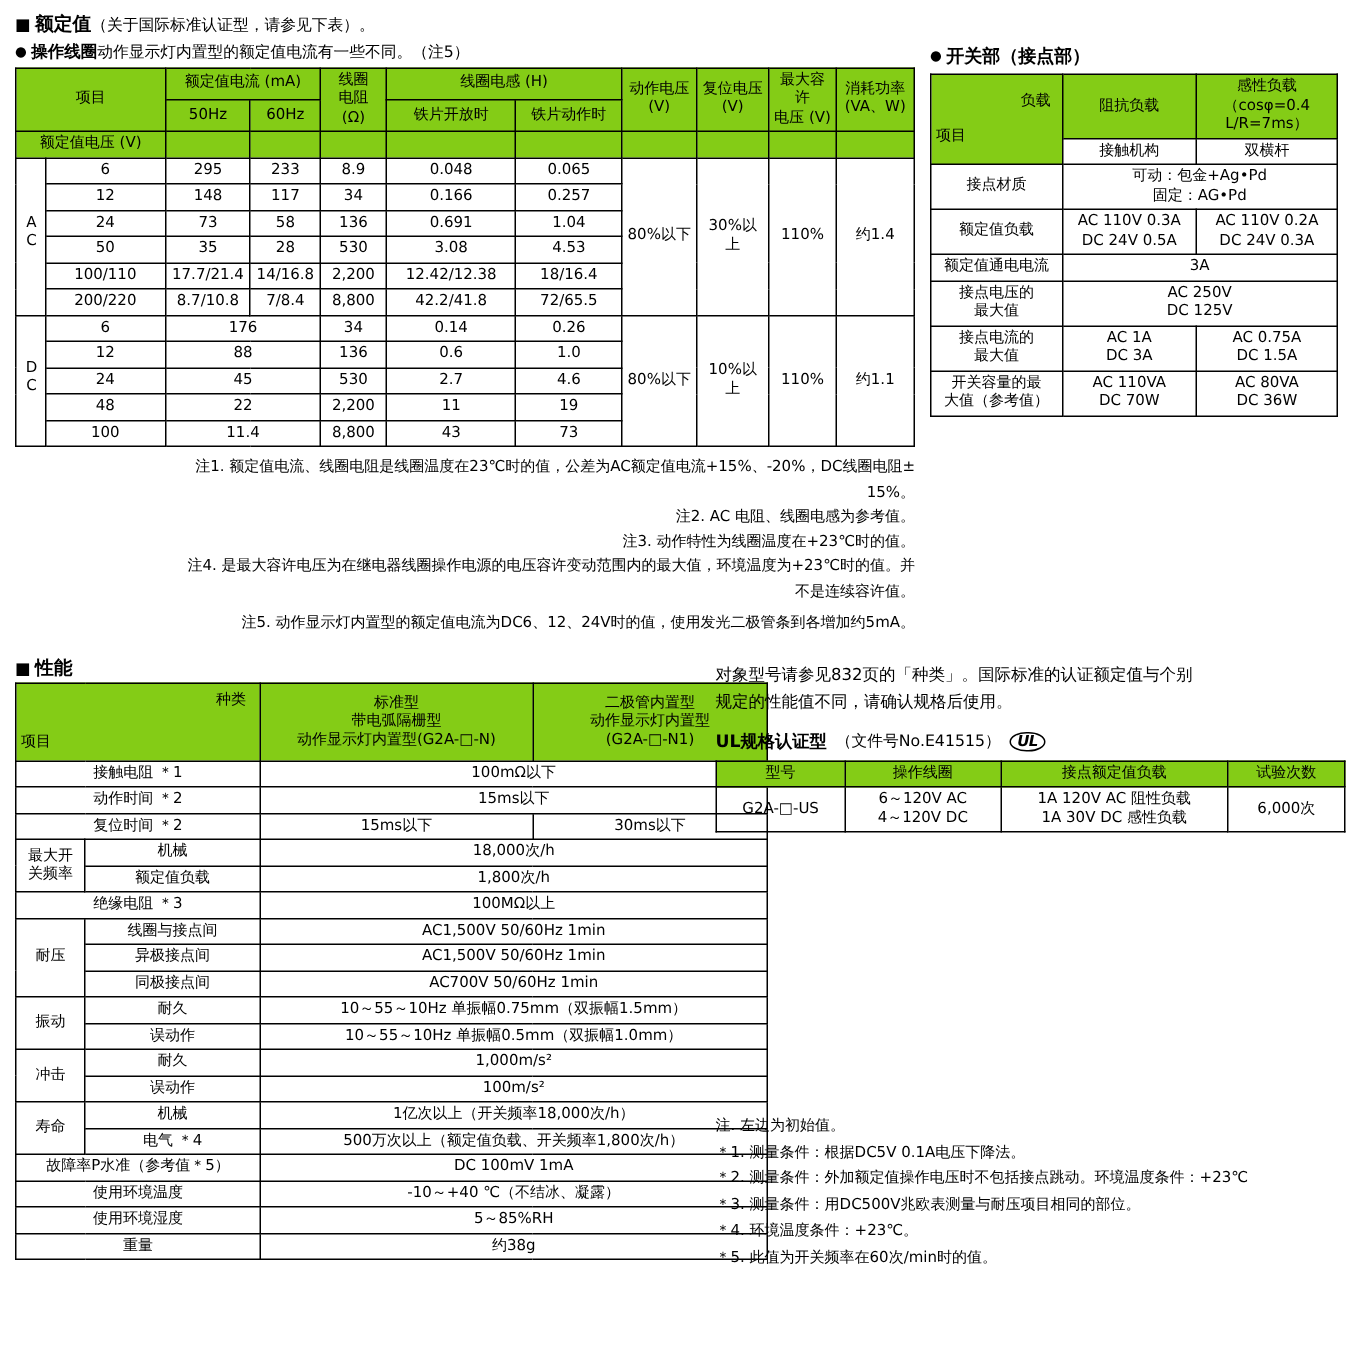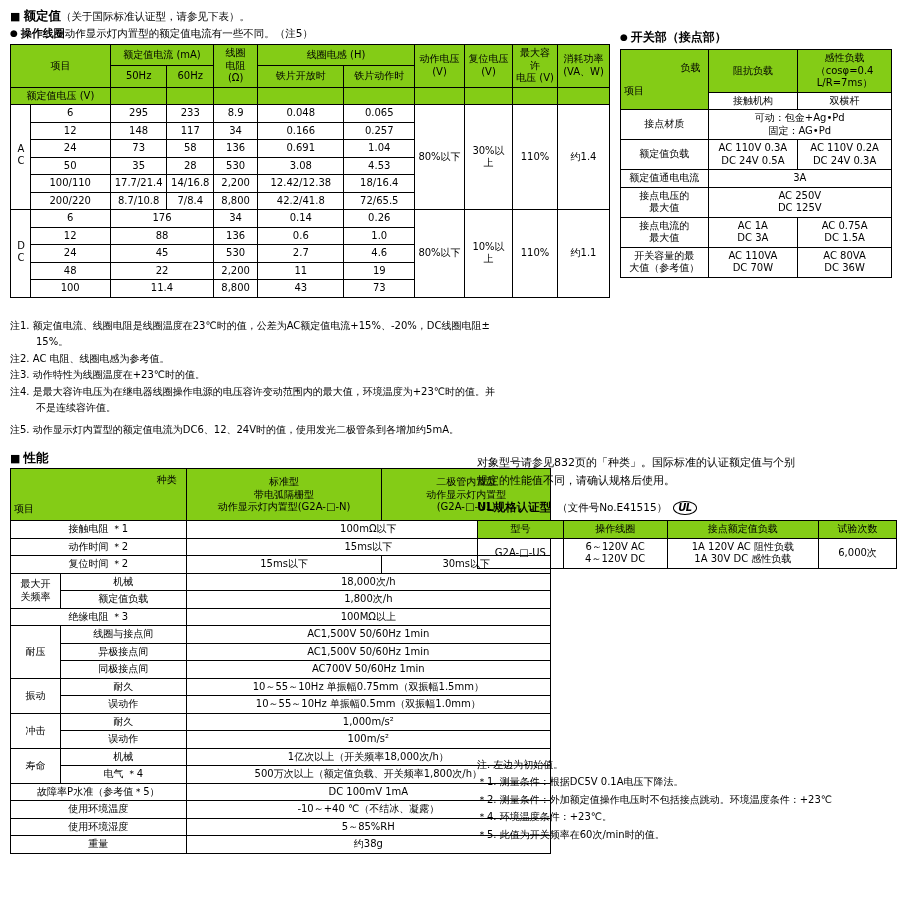--- a/index.html
+++ b/index.html
@@ -32,21 +32,21 @@
     line-height: 1.25;
   }
   .hd { background: #84cc16; font-size: 9.5px; }
   .lft { text-align: left; }
 
   
   .row-top { display: flex; gap: 10px; align-items: flex-start; }
   .col-left { width: 600px; }
   .col-right { width: 324px; }
 
-  .notes { font-size: 10px; line-height: 1.55; margin-top: 20px; width: 600px; }
+  .notes { font-size: 10px; line-height: 1.55; margin-top: 6px; width: 600px; text-align: right; }
   .notes div { margin-bottom: 1px; }
   .notes .ind { padding-left: 26px; text-indent: -26px; }
   .notes .ind2 { padding-left: 26px; }
 
   .row-bottom { display: flex; gap: 12px; align-items: flex-start; margin-top: 12px; }
   .perf { width: 455px; }
   .cert { width: 420px; }
 
   .cert p { font-size: 11px; line-height: 1.65; margin: 4px 0 10px 0; }
   .ul-head { font-size: 11.5px; font-weight: bold; margin: 6px 0 5px 0; display: flex; align-items: center; gap: 6px;}
@@ -317,21 +317,21 @@
         </table>
     </div>
   </div>
 
   <div class="row-bottom">
 
     <div class="perf">
       <div class="sec-title">
         <span class="sq"></span><span>性能</span>
       </div>
-      <table class="grid" style="width:541px;">
+      <table class="grid" style="width:502px;">
         <tbody>
             <tr>
           <td class="hd" colspan="2" style="width:148px; height:52px;">
             <div style="text-align:right; padding-right:6px;">种类</div>
             <div style="text-align:left; margin-top:16px;">项目</div>
           </td>
           <td class="hd" style="width:165px;">
             <div>标准型</div>
             <div>带电弧隔栅型</div>
             <div>动作显示灯内置型(G2A-□-N)</div>
@@ -464,19 +464,20 @@
           </td>
           <td>6,000次</td>
         </tr>
       </tbody>
         </table>
 
       <div class="cert-notes" style="margin-top:188px;">
         <div>注.  左边为初始值。</div>
         <div>＊1. 测量条件：根据DC5V 0.1A电压下降法。</div>
         <div>＊2. 测量条件：外加额定值操作电压时不包括接点跳动。环境温度条件：+23℃</div>
+        <div>＊3. 测量条件：用DC500V兆欧表测量与耐压项目相同的部位。</div>
         <div>＊4. 环境温度条件：+23℃。</div>
         <div>＊5. 此值为开关频率在60次/min时的值。</div>
       </div>
     </div>
   </div>
 
 </div>
 
 </body></html>

